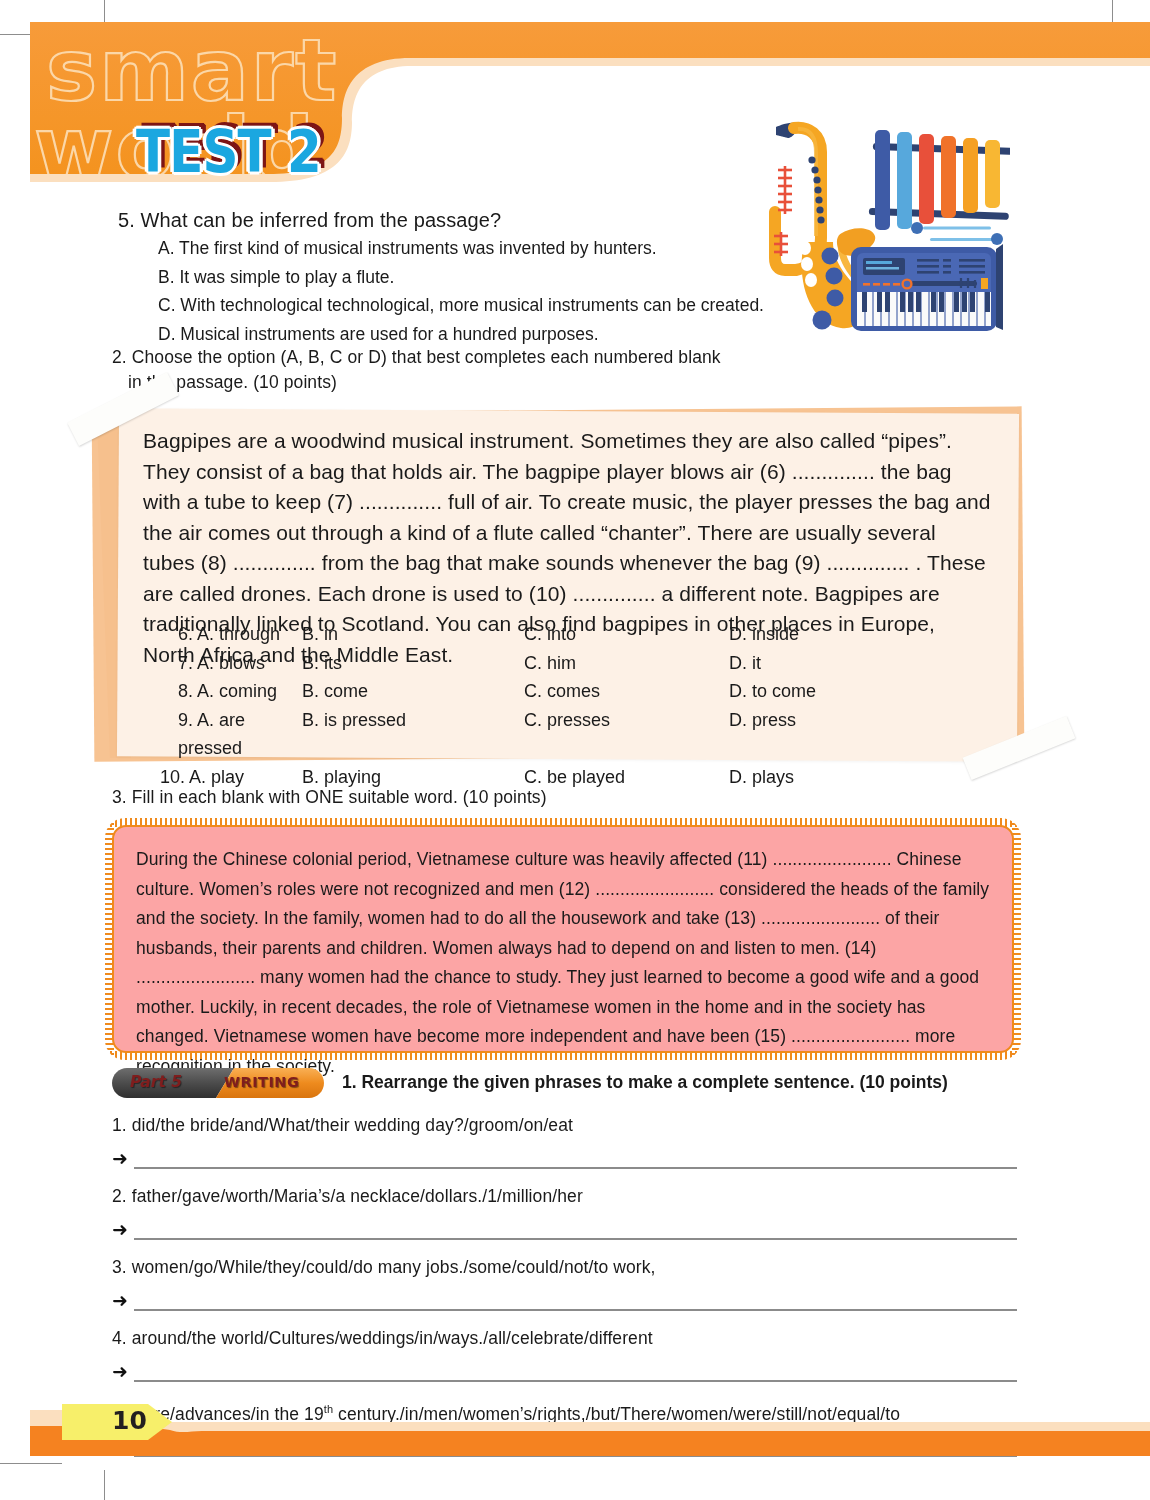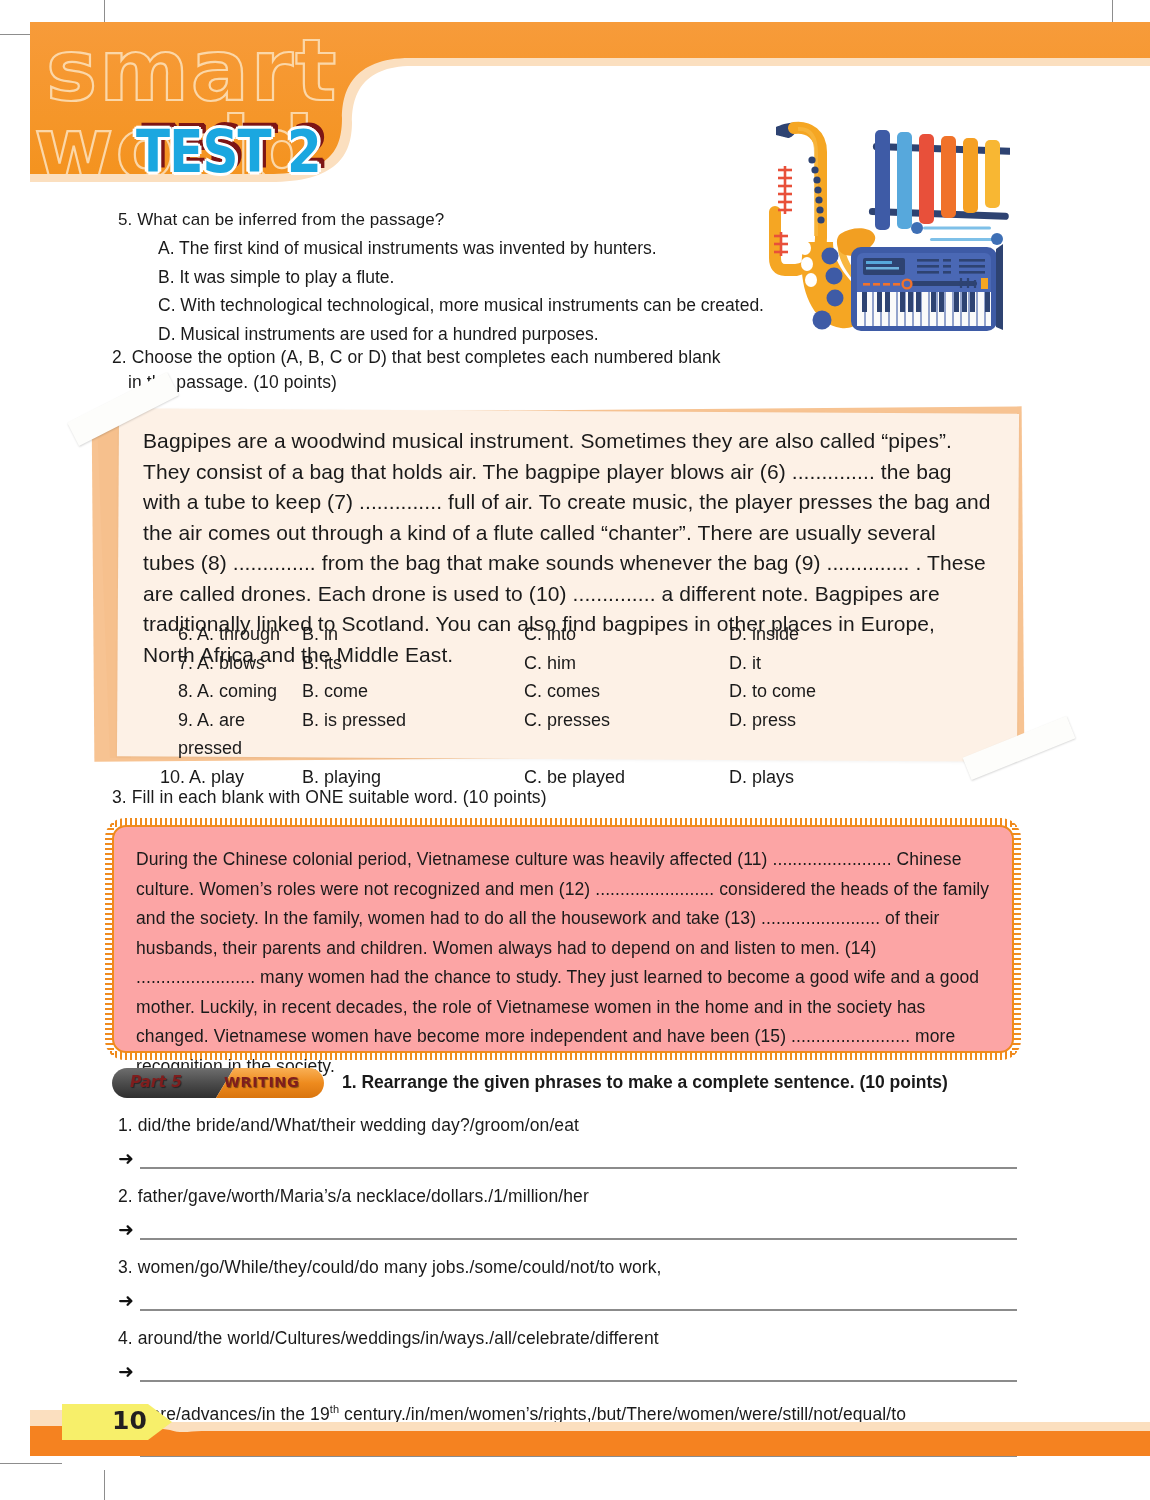--- a/index.html
+++ b/index.html
@@ -40,21 +40,21 @@
       -4px 0 0 #fff, 4px 0 0 #fff,
       7px -5px 0 #7d1515, 8px -4px 0 #7d1515, 6px -6px 0 #7d1515;
     white-space:nowrap;
   }
 
   
   #instruments { position:absolute; left:745px; top:108px; width:265px; height:250px; }
 
   
   .q-stem {
-    position:absolute; font-size:17px; line-height:28px;
+    position:absolute; font-size:20px; line-height:28px;
     font-family:"Liberation Sans", sans-serif; letter-spacing:0.1px;text-align:right;
   }
   .q-opts { position:absolute; font-size:17.5px; line-height:28.5px; }
   .q-opts div { white-space:nowrap; }
 
   .task-head {
     position:absolute; font-weight:normal; font-size:17.5px; line-height:25px;
     letter-spacing:0.1px;
   }
 
@@ -137,21 +137,21 @@
   #badge-writing { left:112px; top:6px; font-size:14.5px; letter-spacing:0.5px; }
   #writing-task {
     position:absolute; left:230px; top:4px; font-weight:bold; font-size:17.5px;
     white-space:nowrap;
   }
 
   
   #writing-items {
     position:absolute; left:112px; top:1112px; width:905px;
   }
-  .w-item { position:relative; height:71px;margin-left:6px; }
+  .w-item { position:relative; height:71px; }
   .w-prompt { font-size:17.5px; line-height:26px; letter-spacing:0.1px; white-space:nowrap; }
   .w-prompt sup { font-size:11px; vertical-align:super; }
   .w-answer { position:relative; margin-top:13px; height:22px; }
   .w-arrow {
     position:absolute; left:0; top:0; width:22px; height:18px;
     font-family:"DejaVu Sans", sans-serif; font-size:19px; color:#111; line-height:14px;
   }
   .w-line {
     position:absolute; left:22px; right:0; top:16px; height:1.5px; background:#8b8b8b;
   }

